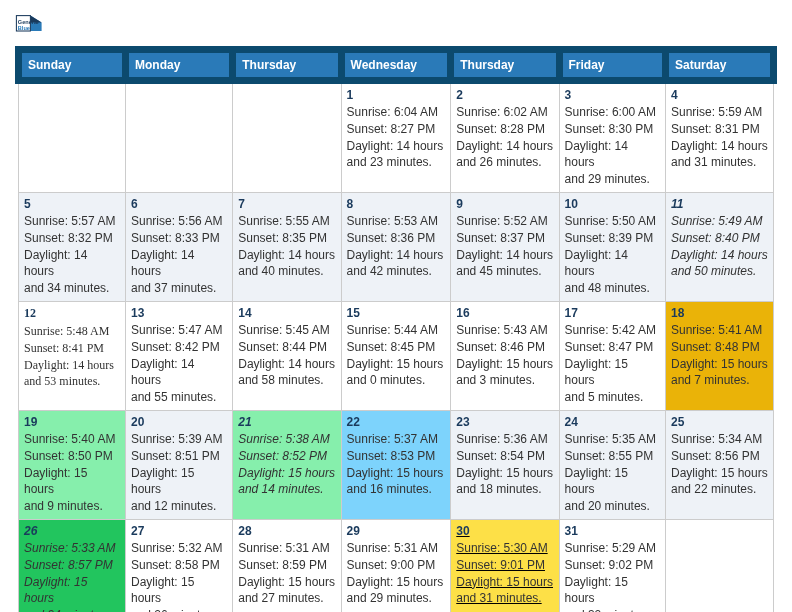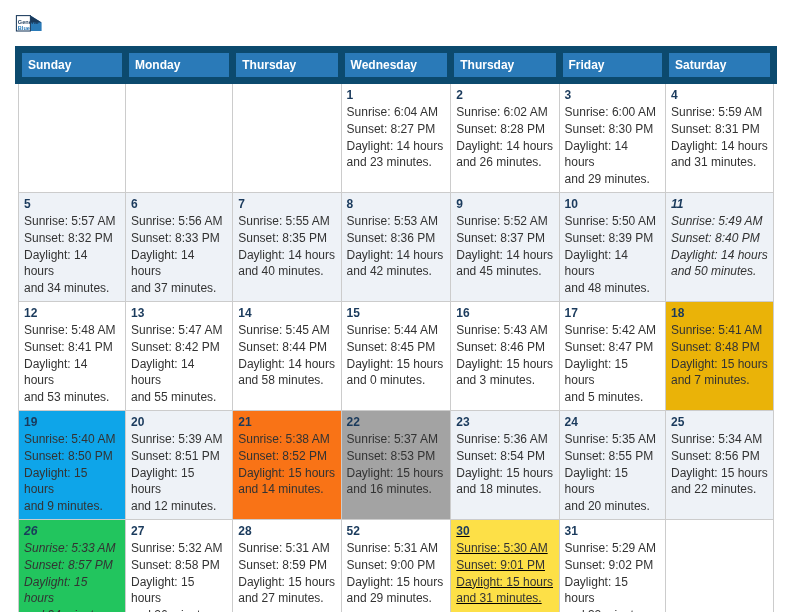--- a/index.html
+++ b/index.html
@@ -170,21 +170,21 @@
           <td style="background: rgb(238, 242, 247);">
             <span class="day-number">10</span>
             <div class="day-info">Sunrise: 5:50 AM<br>Sunset: 8:39 PM<br>Daylight: 14 hours<br>and 48 minutes.</div>
           </td>
           <td style="background: rgb(238, 242, 247); font-style: italic;">
             <span class="day-number">11</span>
             <div class="day-info">Sunrise: 5:49 AM<br>Sunset: 8:40 PM<br>Daylight: 14 hours<br>and 50 minutes.</div>
           </td>
         </tr>
         <tr>
-          <td style="background: rgb(255, 255, 255);">
+          <td style="background: rgb(255, 255, 255); font-family: Liberation Serif, serif;">
             <span class="day-number">12</span>
             <div class="day-info">Sunrise: 5:48 AM<br>Sunset: 8:41 PM<br>Daylight: 14 hours<br>and 53 minutes.</div>
           </td>
           <td style="background: rgb(255, 255, 255);">
             <span class="day-number">13</span>
             <div class="day-info">Sunrise: 5:47 AM<br>Sunset: 8:42 PM<br>Daylight: 14 hours<br>and 55 minutes.</div>
           </td>
           <td style="background: rgb(255, 255, 255);">
             <span class="day-number">14</span>
             <div class="day-info">Sunrise: 5:45 AM<br>Sunset: 8:44 PM<br>Daylight: 14 hours<br>and 58 minutes.</div>
@@ -200,33 +200,33 @@
           <td style="background: rgb(255, 255, 255);">
             <span class="day-number">17</span>
             <div class="day-info">Sunrise: 5:42 AM<br>Sunset: 8:47 PM<br>Daylight: 15 hours<br>and 5 minutes.</div>
           </td>
           <td style="background: #eab308;">
             <span class="day-number">18</span>
             <div class="day-info">Sunrise: 5:41 AM<br>Sunset: 8:48 PM<br>Daylight: 15 hours<br>and 7 minutes.</div>
           </td>
         </tr>
         <tr>
-          <td style="background: #0ea5e9;">
+          <td style="background: #86efac;">
             <span class="day-number">19</span>
             <div class="day-info">Sunrise: 5:40 AM<br>Sunset: 8:50 PM<br>Daylight: 15 hours<br>and 9 minutes.</div>
           </td>
           <td style="background: rgb(238, 242, 247); margin-top: 44px;">
             <span class="day-number">20</span>
             <div class="day-info">Sunrise: 5:39 AM<br>Sunset: 8:51 PM<br>Daylight: 15 hours<br>and 12 minutes.</div>
           </td>
-          <td style="background: #f97316;">
+          <td style="background: #86efac; font-style: italic;">
             <span class="day-number">21</span>
             <div class="day-info">Sunrise: 5:38 AM<br>Sunset: 8:52 PM<br>Daylight: 15 hours<br>and 14 minutes.</div>
           </td>
-          <td style="background: #a3a3a3; margin-left: 12px;">
+          <td style="background: #7dd3fc; margin-left: 12px;">
             <span class="day-number">22</span>
             <div class="day-info">Sunrise: 5:37 AM<br>Sunset: 8:53 PM<br>Daylight: 15 hours<br>and 16 minutes.</div>
           </td>
           <td style="background: rgb(238, 242, 247); margin-top: 44px;">
             <span class="day-number">23</span>
             <div class="day-info">Sunrise: 5:36 AM<br>Sunset: 8:54 PM<br>Daylight: 15 hours<br>and 18 minutes.</div>
           </td>
           <td style="background: rgb(238, 242, 247); margin-left: 20px;">
             <span class="day-number">24</span>
             <div class="day-info">Sunrise: 5:35 AM<br>Sunset: 8:55 PM<br>Daylight: 15 hours<br>and 20 minutes.</div>
@@ -243,21 +243,21 @@
           </td>
           <td style="background: rgb(255, 255, 255);">
             <span class="day-number">27</span>
             <div class="day-info">Sunrise: 5:32 AM<br>Sunset: 8:58 PM<br>Daylight: 15 hours<br>and 26 minutes.</div>
           </td>
           <td style="background: rgb(255, 255, 255);">
             <span class="day-number">28</span>
             <div class="day-info">Sunrise: 5:31 AM<br>Sunset: 8:59 PM<br>Daylight: 15 hours<br>and 27 minutes.</div>
           </td>
           <td style="background: rgb(255, 255, 255);">
-            <span class="day-number">52</span>
+            <span class="day-number">29</span>
             <div class="day-info">Sunrise: 5:31 AM<br>Sunset: 9:00 PM<br>Daylight: 15 hours<br>and 29 minutes.</div>
           </td>
           <td style="background: #fde047; text-decoration: underline;">
             <span class="day-number">30</span>
             <div class="day-info">Sunrise: 5:30 AM<br>Sunset: 9:01 PM<br>Daylight: 15 hours<br>and 31 minutes.</div>
           </td>
           <td style="background: rgb(255, 255, 255);">
             <span class="day-number">31</span>
             <div class="day-info">Sunrise: 5:29 AM<br>Sunset: 9:02 PM<br>Daylight: 15 hours<br>and 32 minutes.</div>
           </td>

